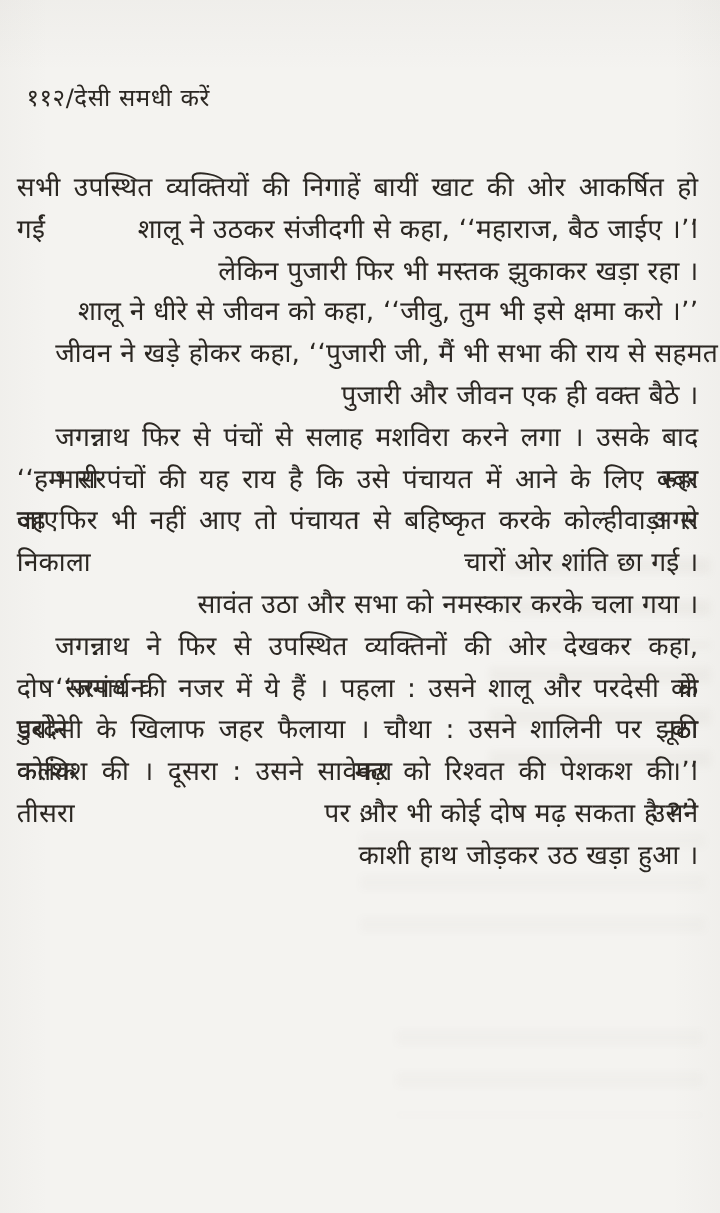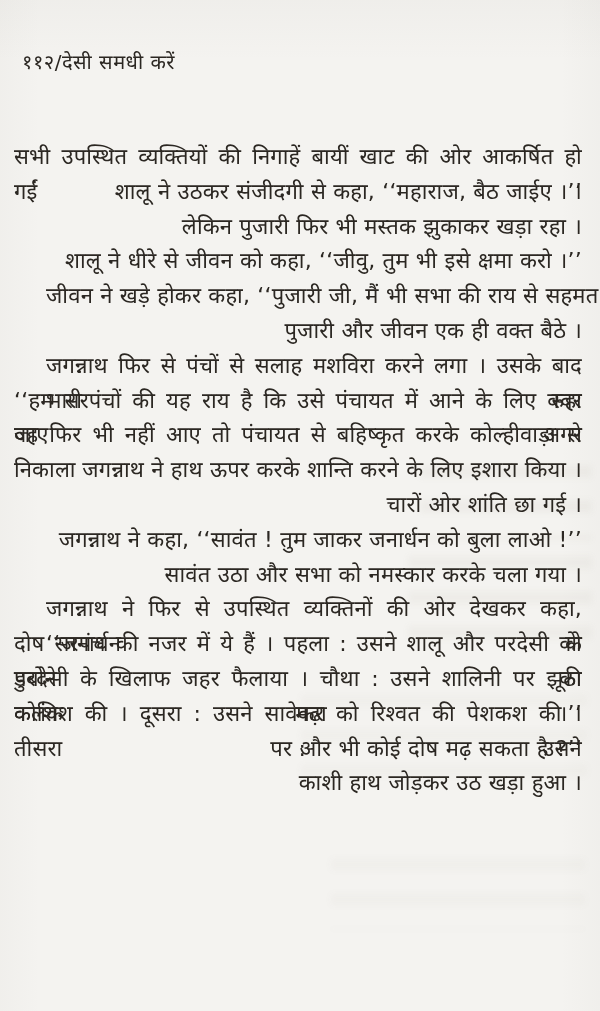--- a/index.html
+++ b/index.html
@@ -19,21 +19,21 @@
     position: absolute;
     inset: 0;
     
     background:
       linear-gradient(to bottom, rgba(120,115,105,0.04), rgba(120,115,105,0) 60px),
       linear-gradient(to right, rgba(120,115,105,0.03), rgba(120,115,105,0) 40px, rgba(120,115,105,0) 560px, rgba(120,115,105,0.03));
   }
   .header {
     position: absolute;
     left: 22px;
-    top: 48px;
+    top: 67px;
     font-size: 20px;
     letter-spacing: 0.5px;
     white-space: nowrap;
   }
   .body {
     position: absolute;
     left: 14px;
     top: 140px;
     width: 568px;
   }
@@ -86,23 +86,21 @@
   <div class="body">
       <div class="line justify">सभी उपस्थित व्यक्तियों की निगाहें बायीं खाट की ओर आकर्षित हो गईं ।</div>
       <div class="line indent">शालू ने उठकर संजीदगी से कहा, ‘‘महाराज, बैठ जाईए ।’’</div>
       <div class="line indent">लेकिन पुजारी फिर भी मस्तक झुकाकर खड़ा रहा ।</div>
       <div class="line indent">शालू ने धीरे से जीवन को कहा, ‘‘जीवु, तुम भी इसे क्षमा करो ।’’</div>
       <div class="line indent">जीवन ने खड़े होकर कहा, ‘‘पुजारी जी, मैं भी सभा की राय से सहमत हूं ।’’</div>
       <div class="line indent">पुजारी और जीवन एक ही वक्त बैठे ।</div>
       <div class="line indent justify">जगन्नाथ फिर से पंचों से सलाह मशविरा करने लगा । उसके बाद भारी स्वर</div>
       <div class="line justify">‘‘हम सरपंचों की यह राय है कि उसे पंचायत में आने के लिए कहा जाए । अगर</div>
       <div class="line justify">वह फिर भी नहीं आए तो पंचायत से बहिष्कृत करके कोल्हीवाड़ा से निकाला</div>
-      <div class="line indent">जगन्नाथ ने हाथ ऊपर करके शान्ति करने के लिए इशारा किया ।</div>
       <div class="line indent">चारों ओर शांति छा गई ।</div>
-      <div class="line indent">जगन्नाथ ने कहा, ‘‘सावंत ! तुम जाकर जनार्धन को बुला लाओ !’’</div>
       <div class="line indent">सावंत उठा और सभा को नमस्कार करके चला गया ।</div>
       <div class="line indent justify">जगन्नाथ ने फिर से उपस्थित व्यक्तिनों की ओर देखकर कहा, ‘‘जनार्धन के</div>
       <div class="line justify">दोष सरपंच की नजर में ये हैं । पहला : उसने शालू और परदेसी को डुबोने की</div>
       <div class="line justify">परदेसी के खिलाफ जहर फैलाया । चौथा : उसने शालिनी पर झूठा कलंक मढ़ा ।’’</div>
       <div class="line justify">कोशिश की । दूसरा : उसने सावेकर को रिश्वत की पेशकश की । तीसरा : उसने</div>
       <div class="line">पर और भी कोई दोष मढ़ सकता है ?’’</div>
       <div class="line indent">काशी हाथ जोड़कर उठ खड़ा हुआ ।</div>
     </div>
 </div>
 

